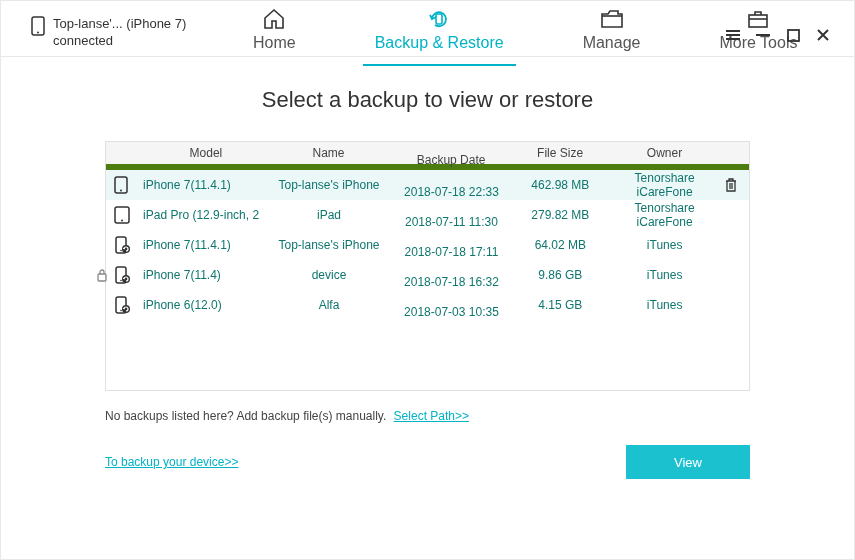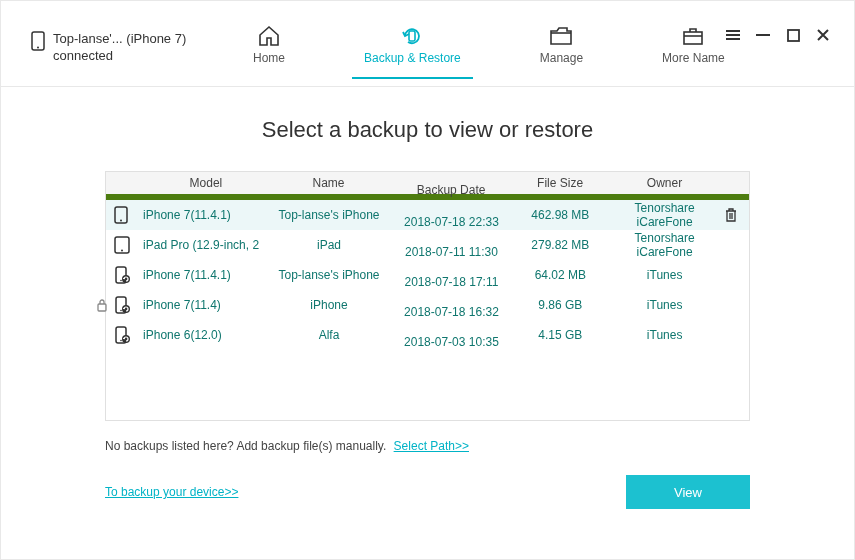--- a/index.html
+++ b/index.html
@@ -1,25 +1,25 @@
 <!DOCTYPE html>
 <html><head>
 <meta charset="utf-8">
 <style>
 * { margin:0; padding:0; box-sizing:border-box; font-family:"Segoe UI",Arial,sans-serif; }
 body { background:#fff; width:855px; height:560px; position:relative; overflow:hidden; }
 .window { position:relative; width:100%; height:100%; border:1px solid #e8e8e8; }
-.titlebar { display:flex; align-items:center; height:86px; border-bottom:1px solid #e8e8e8; padding:8px 20px 0 30px;justify-content:flex-end; }
+.titlebar { display:flex; align-items:center; height:56px; border-bottom:1px solid #e8e8e8; padding:8px 20px 0 30px;justify-content:flex-end; }
 .device-info { display:flex; align-items:flex-start; gap:8px; width:210px; }
 .device-text { font-size:13px; color:#333; line-height:1.3; }
 .nav { display:flex; flex:1; justify-content:flex-start; gap:55px; }
 .nav-item { display:flex; flex-direction:column; align-items:center; gap:4px; padding:8px 12px 14px; cursor:pointer; position:relative; }
 .nav-item.active { color:#00b3c6; }
 .nav-item.active::after { content:""; position:absolute; bottom:0; left:0; right:0; height:2px; background:#00b3c6; }
-.nav-label { font-size:12px; color:#555; }
+.nav-label { font-size:16px; color:#555; }
 .nav-item.active .nav-label { color:#00b3c6; }
 .win-controls { display:flex; align-items:center; gap:12px; position:absolute; top:25px; right:22px; }
 .win-btn { width:18px; height:18px; display:flex; align-items:center; justify-content:center; font-size:16px; color:#333; cursor:pointer; }
 .content { padding:30px 104px 20px; }
 .page-title { text-align:center; font-size:22px; font-weight:400; color:#333; margin-bottom:28px; }
 .table-wrap { border:1px solid #e0e0e0; background:#fff; height:250px; overflow:hidden; }
 .thead { display:flex; background:#f5f5f5; border-bottom:6px solid #4d7c0f; height:28px; align-items:center; font-size:12px; color:#444; }
 .col-icon { width:40px; }
 .col-model { width:140px; text-align:center; }
 .col-name { width:130px; text-align:center; }
@@ -86,21 +86,21 @@
       <span class="nav-label">Manage</span>
     </div>
     <div class="nav-item">
       <span>
             <svg width="24" height="22" viewBox="0 0 24 22">
               <rect x="3" y="7" width="18" height="12" fill="none" stroke="#333" stroke-width="1.6"></rect>
               <path d="M3 11 L21 11" stroke="#333" stroke-width="1.6"></path>
               <path d="M9 7 L9 4 L15 4 L15 7" fill="none" stroke="#333" stroke-width="1.6"></path>
             </svg>
           </span>
-      <span class="nav-label">More Name</span>
+      <span class="nav-label">More Tools</span>
     </div>
   </div>
 
   <div class="win-controls">
     <span class="win-btn">
           <svg width="14" height="14" viewBox="0 0 14 14">
             <rect y="2" width="14" height="2" fill="#333"></rect>
             <rect y="6" width="14" height="2" fill="#333"></rect>
             <rect y="10" width="14" height="2" fill="#333"></rect>
           </svg>
@@ -202,21 +202,21 @@
                 <svg width="16" height="18" viewBox="0 0 16 18">
                   <rect x="2" y="1" width="10" height="16" rx="2" fill="none" stroke="#333" stroke-width="1.5"></rect>
                   <circle cx="7" cy="14.5" r="0.8" fill="#333"></circle>
                   <circle cx="12" cy="13" r="4" fill="#333"></circle>
                   <path d="M10 13 A2 2 0 1 1 12 15" fill="none" stroke="#fff" stroke-width="1.2"></path>
                   <path d="M9.3 12 L10 13 L11 12.3" fill="none" stroke="#fff" stroke-width="1"></path>
                 </svg>
               </span>
             </div>
             <div class="col-model" style="text-align:left;padding-left:0px">iPhone 7(11.4)</div>
-            <div class="col-name">iPhone</div>
+            <div class="col-name">device</div>
             <div class="col-date">2018-07-18 16:32</div>
             <div class="col-size">9.86 GB</div>
             <div class="col-owner">iTunes</div>
             <div class="col-del"></div>
           </div>
           <div class="trow">
             <div class="col-icon model-cell">
               <span>
                 <svg width="16" height="18" viewBox="0 0 16 18">
                   <rect x="2" y="1" width="10" height="16" rx="2" fill="none" stroke="#333" stroke-width="1.5"></rect>

